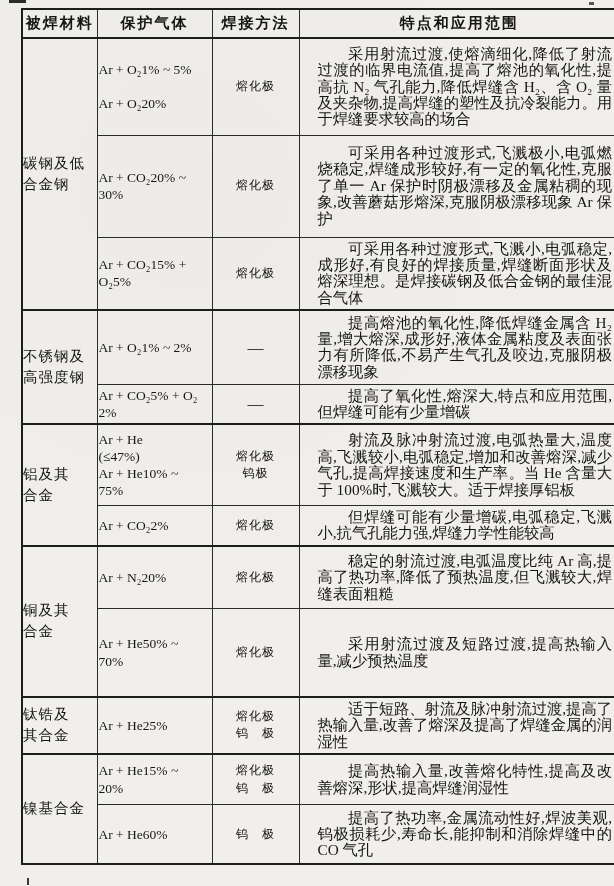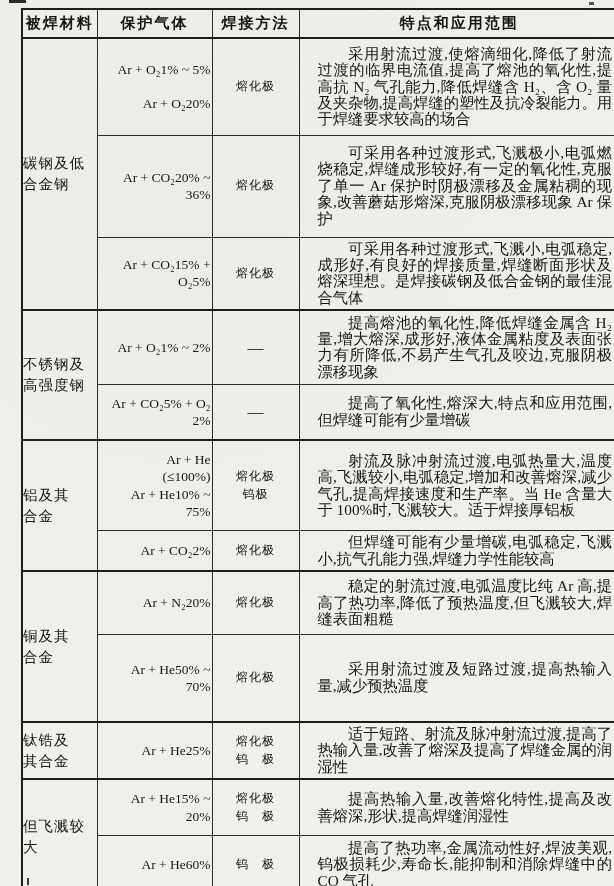--- a/index.html
+++ b/index.html
@@ -52,25 +52,25 @@
   tr.group-start > td { border-top: 2px solid #1d1d1d; }
 
   td.mat {
     text-align: left;
     white-space: pre-line;
     font-size: 14.5px;
     line-height: 1.45;
     letter-spacing: 1px;
   }
   td.gas {
-    text-align: right;
+    text-align: left;
     white-space: pre-line;
     font-size: 13.5px;
     line-height: 1.28;
-    padding: 10px 1px;
+    padding: 2px 1px;
   }
   td.met {
     text-align: center;
     white-space: pre-line;
     font-size: 12px;
     line-height: 1.45;
     letter-spacing: 1px;
   }
   td.met.dash { font-size: 16px; letter-spacing: 0; }
   td.feat {
@@ -145,21 +145,21 @@
         <td class="mat" rowspan="3">碳钢及低
 合金钢</td>
         <td class="gas">Ar + O₂1% ~ 5%
 
 Ar + O₂20%</td>
         <td class="met">熔化极</td>
         <td class="feat">采用射流过渡,使熔滴细化,降低了射流过渡的临界电流值,提高了熔池的氧化性,提高抗 N₂ 气孔能力,降低焊缝含 H₂、含 O₂ 量及夹杂物,提高焊缝的塑性及抗冷裂能力。用于焊缝要求较高的场合</td>
       </tr>
       <tr class="h102">
         <td class="gas">Ar + CO₂20% ~
-36%</td>
+30%</td>
         <td class="met">熔化极</td>
         <td class="feat">可采用各种过渡形式,飞溅极小,电弧燃烧稳定,焊缝成形较好,有一定的氧化性,克服了单一 Ar 保护时阴极漂移及金属粘稠的现象,改善蘑菇形熔深,克服阴极漂移现象 Ar 保护</td>
       </tr>
       <tr class="h84">
         <td class="gas">Ar + CO₂15% +
 O₂5%</td>
         <td class="met">熔化极</td>
         <td class="feat">可采用各种过渡形式,飞溅小,电弧稳定,成形好,有良好的焊接质量,焊缝断面形状及熔深理想。是焊接碳钢及低合金钢的最佳混合气体</td>
       </tr>
 
@@ -174,21 +174,21 @@
         <td class="gas">Ar + CO₂5% + O₂
 2%</td>
         <td class="met dash">—</td>
         <td class="feat">提高了氧化性,熔深大,特点和应用范围,但焊缝可能有少量增碳</td>
       </tr>
 
       <tr class="group-start h81">
         <td class="mat" rowspan="2">铝及其
 合金</td>
         <td class="gas">Ar + He
-(≤100%)
+(≤47%)
 Ar + He10% ~
 75%</td>
         <td class="met">熔化极
 钨极</td>
         <td class="feat">射流及脉冲射流过渡,电弧热量大,温度高,飞溅较小,电弧稳定,增加和改善熔深,减少气孔,提高焊接速度和生产率。当 He 含量大于 100%时,飞溅较大。适于焊接厚铝板</td>
       </tr>
       <tr class="h52">
         <td class="gas">Ar + CO₂2%</td>
         <td class="met">熔化极</td>
         <td class="feat">但焊缝可能有少量增碳,电弧稳定,飞溅小,抗气孔能力强,焊缝力学性能较高</td>
@@ -211,21 +211,21 @@
       <tr class="group-start h64">
         <td class="mat">钛锆及
 其合金</td>
         <td class="gas">Ar + He25%</td>
         <td class="met">熔化极
 钨　极</td>
         <td class="feat">适于短路、射流及脉冲射流过渡,提高了热输入量,改善了熔深及提高了焊缝金属的润湿性</td>
       </tr>
 
       <tr class="group-start h51">
-        <td class="mat" rowspan="2">但飞溅较大</td>
+        <td class="mat" rowspan="2">镍基合金</td>
         <td class="gas">Ar + He15% ~
 20%</td>
         <td class="met">熔化极
 钨　极</td>
         <td class="feat">提高热输入量,改善熔化特性,提高及改善熔深,形状,提高焊缝润湿性</td>
       </tr>
       <tr class="h59">
         <td class="gas">Ar + He60%</td>
         <td class="met">钨　极</td>
         <td class="feat">提高了热功率,金属流动性好,焊波美观,钨极损耗少,寿命长,能抑制和消除焊缝中的 CO 气孔</td>

